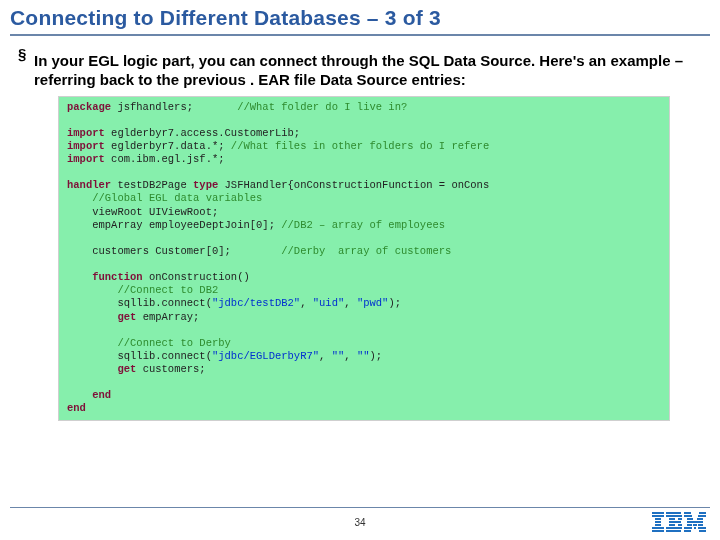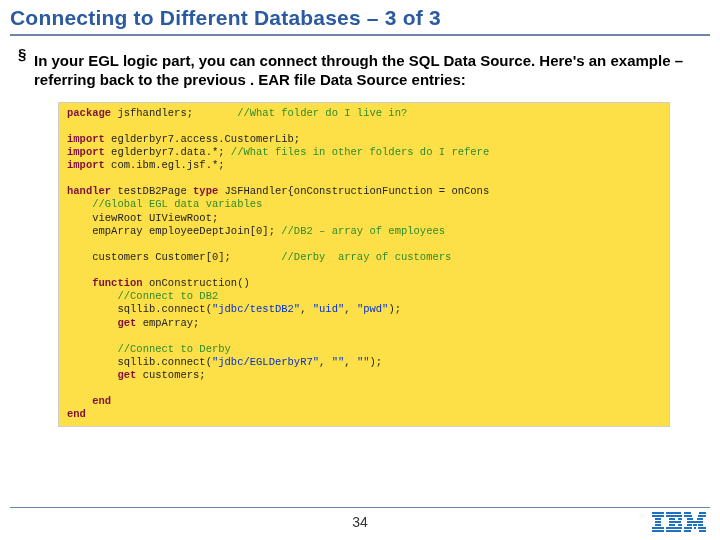--- a/index.html
+++ b/index.html
@@ -47,23 +47,23 @@
     padding-top: 1px;
   }
   .bullet-text {
     font-size: 15px;
     font-weight: bold;
     color: #000;
     line-height: 1.25;
     margin-top: 8px;
   }
   .code-box {
-    margin: 12px 40px 0 40px;
+    margin: 6px 40px 0 40px;
     border: 1px solid #cfcfcf;
-    background: #fde047;
+    background: #86efac;
     padding: 4px 8px 4px 8px;
     font-family: "Courier New", Courier, monospace;
     font-size: 10.5px;
     line-height: 1.25;
     color: #222;
     white-space: pre;
     overflow: hidden;
   }
   .kw   { color: #7f1039; font-weight: bold; }   
   .cmt  { color: #2e8b2e; }                       
@@ -82,21 +82,21 @@
   .footer-row {
     display: flex;
     align-items: center;
     justify-content: space-between;
     padding: 0 14px;
   }
   .page-num {
     position: absolute;
     left: 50%;
     transform: translateX(-50%);
-    font-size: 14px;
+    font-size: 10px;
     color: #333;
   }
   .ibm-logo {
     margin-left: auto;
     display: flex;
     align-items: center;
   }
   .ibm-logo svg { display: block; }
 </style>
 </head>

